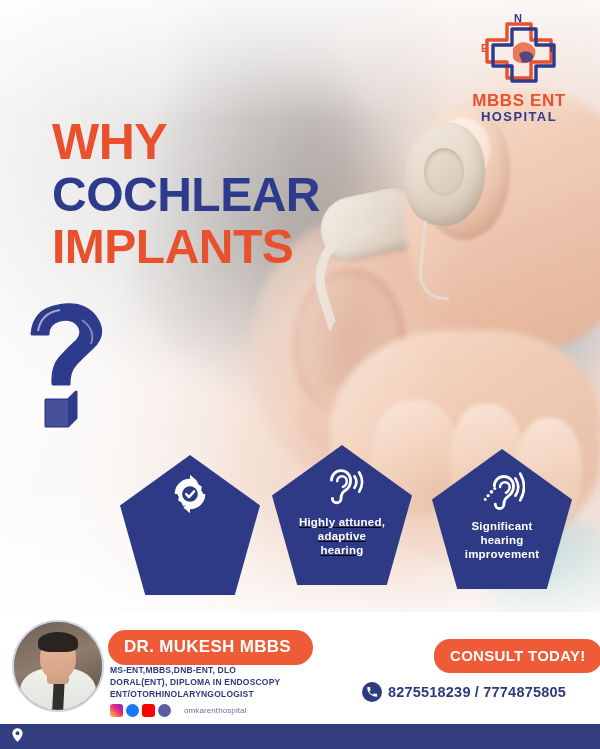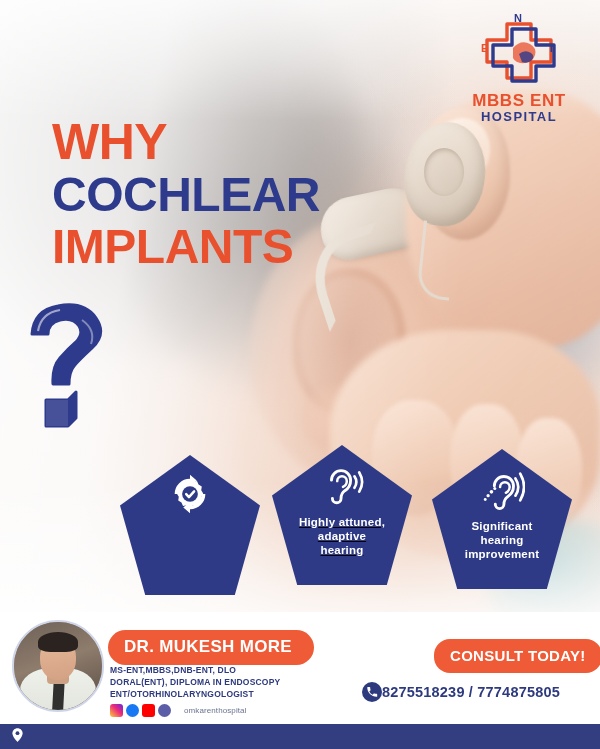--- a/index.html
+++ b/index.html
@@ -361,21 +361,21 @@
     font-family: "Liberation Sans", sans-serif;
     font-size: 15px;
     font-weight: 700;
     letter-spacing: 0.3px;
     white-space: nowrap;
     z-index: 45;
     cursor: pointer;
   }
   .phone-row {
     position: absolute; left: 362px; top: 682px;
-    display: flex; align-items: center; 
+    display: flex; align-items: center; gap: 6px;
     z-index: 45;
   }
   .phone-ic {
     width: 20px; height: 20px; border-radius: 50%;
     background: #2e3a7e;
     display: flex; align-items: center; justify-content: center;
   }
   .phone-num {
     color: #2e3a7e; font-size: 14.5px; font-weight: 700; letter-spacing: 0.2px;
     white-space: nowrap;
@@ -519,21 +519,21 @@
 
     <div class="doc-avatar">
       <div class="av-bg"></div>
       <div class="av-shirt"></div>
       <div class="av-tie"></div>
       <div class="av-neck"></div>
       <div class="av-face"></div>
       <div class="av-hair"></div>
     </div>
 
-    <div class="doc-name-pill">DR. MUKESH MORE</div>
+    <div class="doc-name-pill">DR. MUKESH MBBS</div>
 
     <div class="doc-creds">
       <div>MS-ENT,MBBS,DNB-ENT, DLO</div>
       <div>DORAL(ENT), DIPLOMA IN ENDOSCOPY</div>
       <div>ENT/OTORHINOLARYNGOLOGIST</div>
     </div>
 
     <div class="doc-social">
       <span class="soc soc-ig"></span>
       <span class="soc soc-fb"></span>

